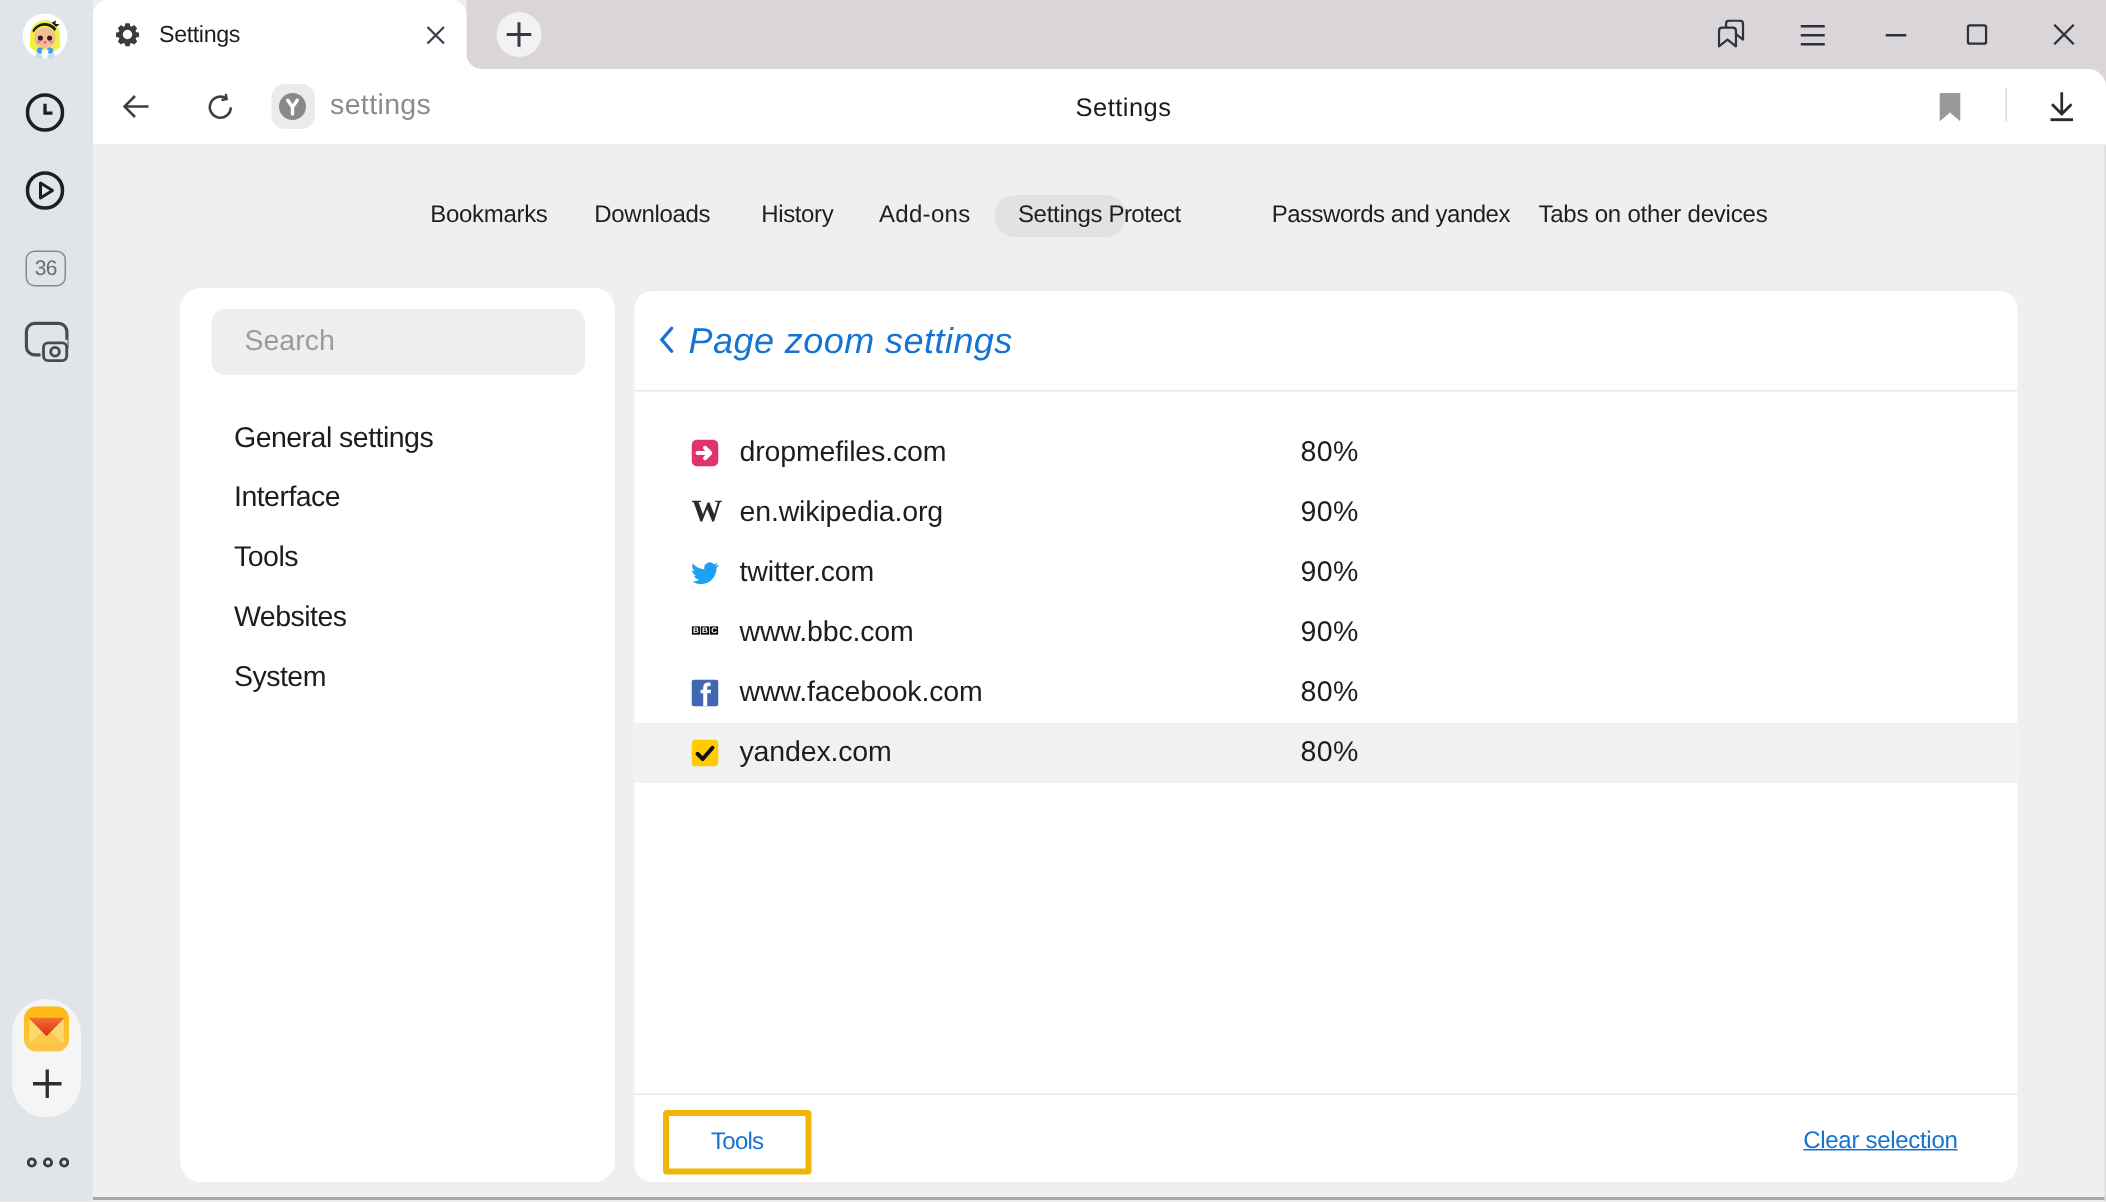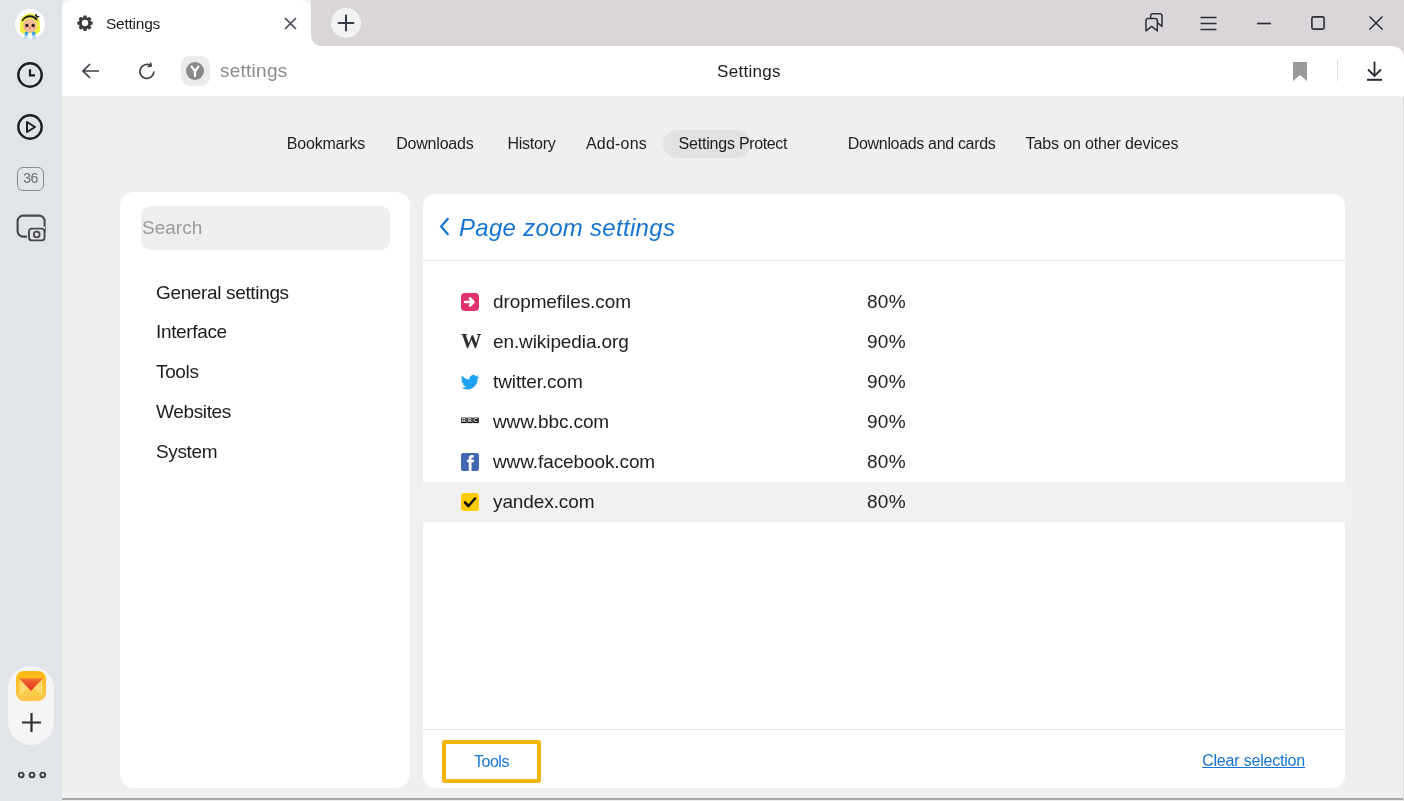--- a/index.html
+++ b/index.html
@@ -31,21 +31,21 @@
 
   
   .navitem { position:absolute; top:33px; height:28px; line-height:28px; font-size:16px;
              color:#1e1e20; letter-spacing:-0.2px; white-space:nowrap; }
   #navpill { position:absolute; left:600.8px; top:33px; width:88.5px; height:28px;
              background:#e3e1e1; border-radius:14px; }
 
   
   #leftcard { left:58px; top:95px; width:290px; height:596px; background:#fff; border-radius:14px; }
   #search { left:21px; top:13.5px; width:249px; height:44px; background:#efeeee; border-radius:9px;
-            font-size:19px; color:#9b9b9b; line-height:43px; padding-left:1px; }
+            font-size:19px; color:#9b9b9b; line-height:43px; padding-left:22px; }
   .menuitem { left:36px; font-size:19px; color:#1c1c1e; letter-spacing:-0.35px; }
 
   
   #rightcard { left:361px; top:97px; width:922px; height:594px; background:#fff; border-radius:12px; }
   #rchead { left:0; top:0; width:100%; height:67px; border-bottom:1px solid #e9e7e7; }
   #rctitle { left:36px; top:20px; font-size:24px; color:#1474d4; letter-spacing:0.3px;font-style:italic; }
   #chev { left:15px; top:23px; }
   .row { left:0; width:922px; height:40px; }
   .row.sel { background:#f1f1f1; }
   .ricon { position:absolute; left:38px; top:11px; width:18px; height:18px; }
@@ -199,21 +199,21 @@
 </div>
 
 <div class="abs" id="content">
   <div id="navpill"></div>
   <div class="navitem" style="left:224.8px">Bookmarks</div>
   <div class="navitem" style="left:334.2px">Downloads</div>
   <div class="navitem" style="left:445.5px;letter-spacing:-0.25px">History</div>
   <div class="navitem" style="left:524px;letter-spacing:0.2px">Add-ons</div>
   <div class="navitem" style="left:616.6px">Settings</div>
   <div class="navitem" style="left:677px;letter-spacing:-0.38px">Protect</div>
-  <div class="navitem" style="left:785.8px;letter-spacing:-0.33px">Downloads and cards</div>
+  <div class="navitem" style="left:785.8px;letter-spacing:-0.33px">Passwords and yandex</div>
   <div class="navitem" style="left:963.6px;letter-spacing:-0.14px">Tabs on other devices</div>
 
   <div class="abs" id="leftcard">
     <div class="abs" id="search">Search</div>
     <div class="abs menuitem" style="top:89.5px">General settings</div>
     <div class="abs menuitem" style="top:129px">Interface</div>
     <div class="abs menuitem" style="top:169px">Tools</div>
     <div class="abs menuitem" style="top:208.5px">Websites</div>
     <div class="abs menuitem" style="top:248.5px">System</div>
   </div>

